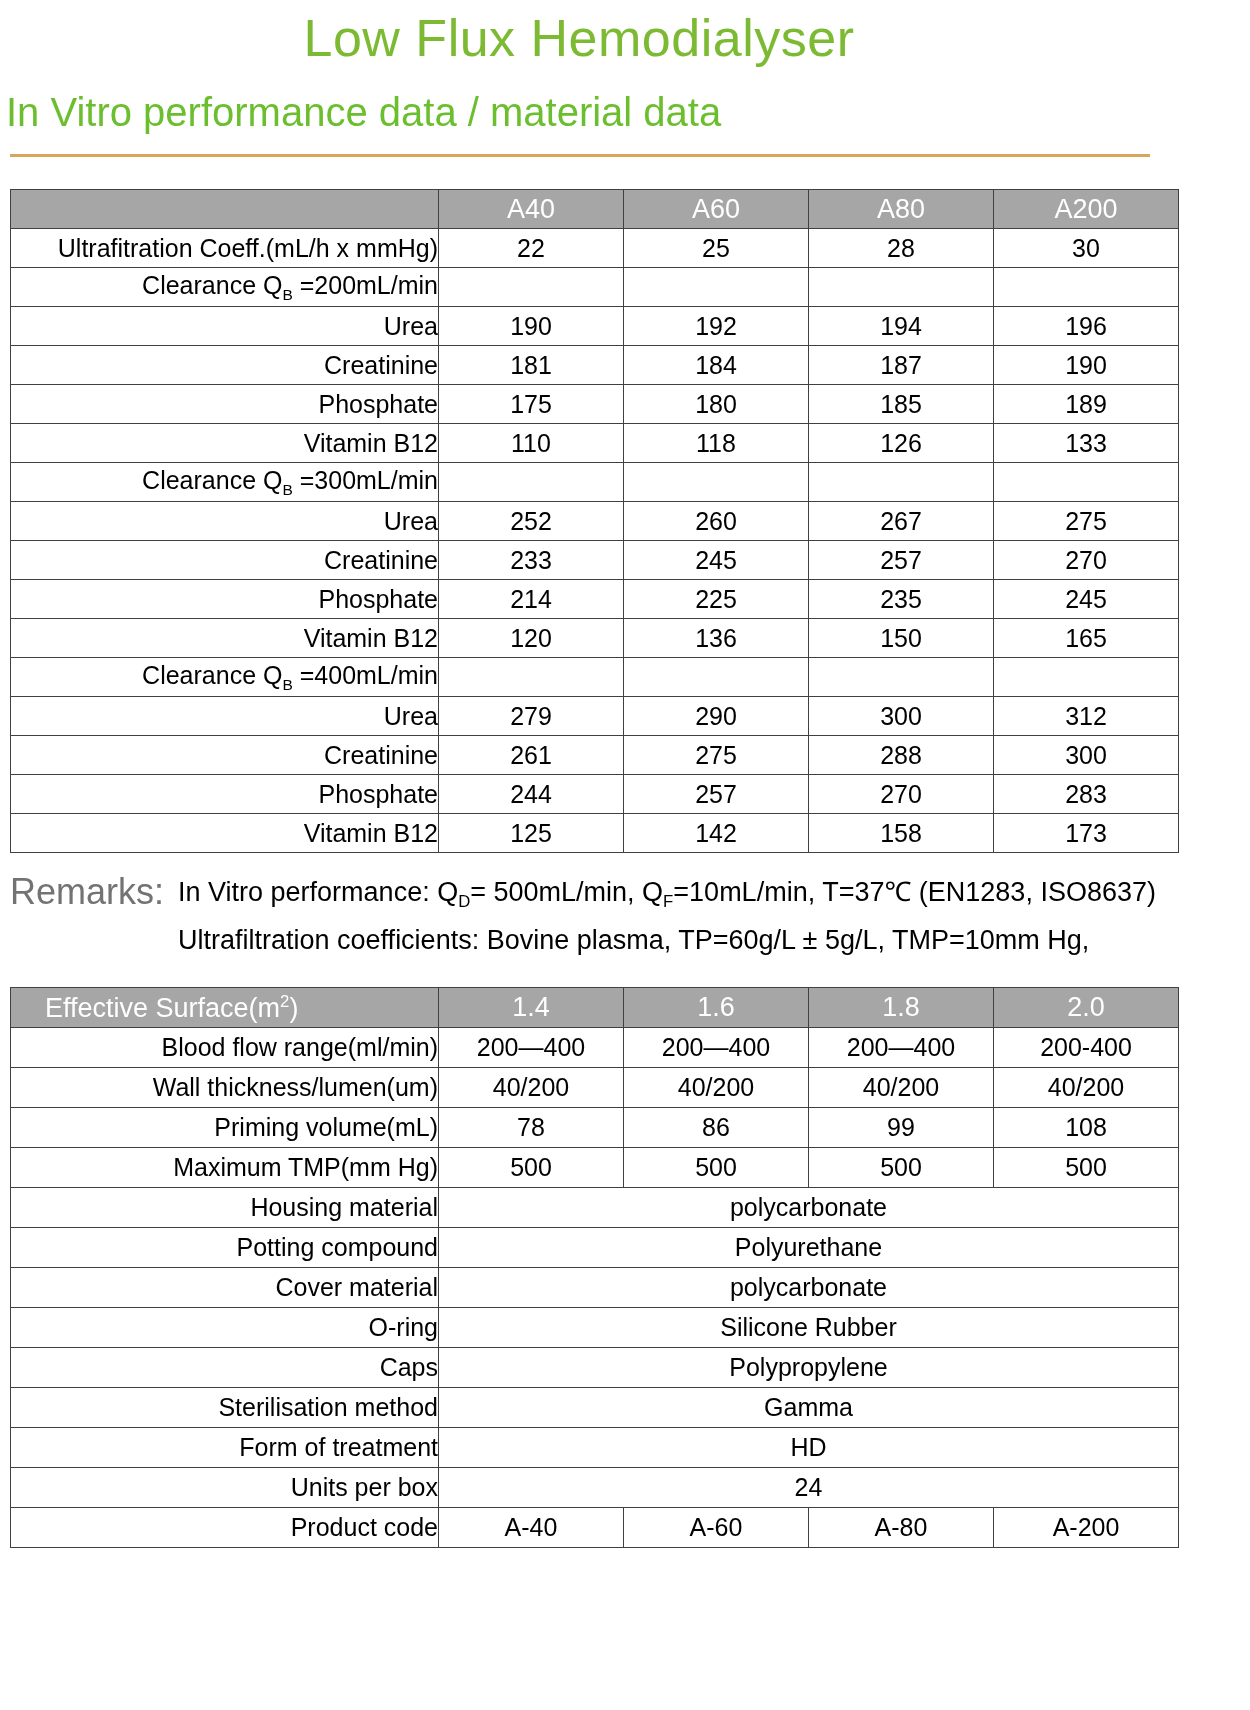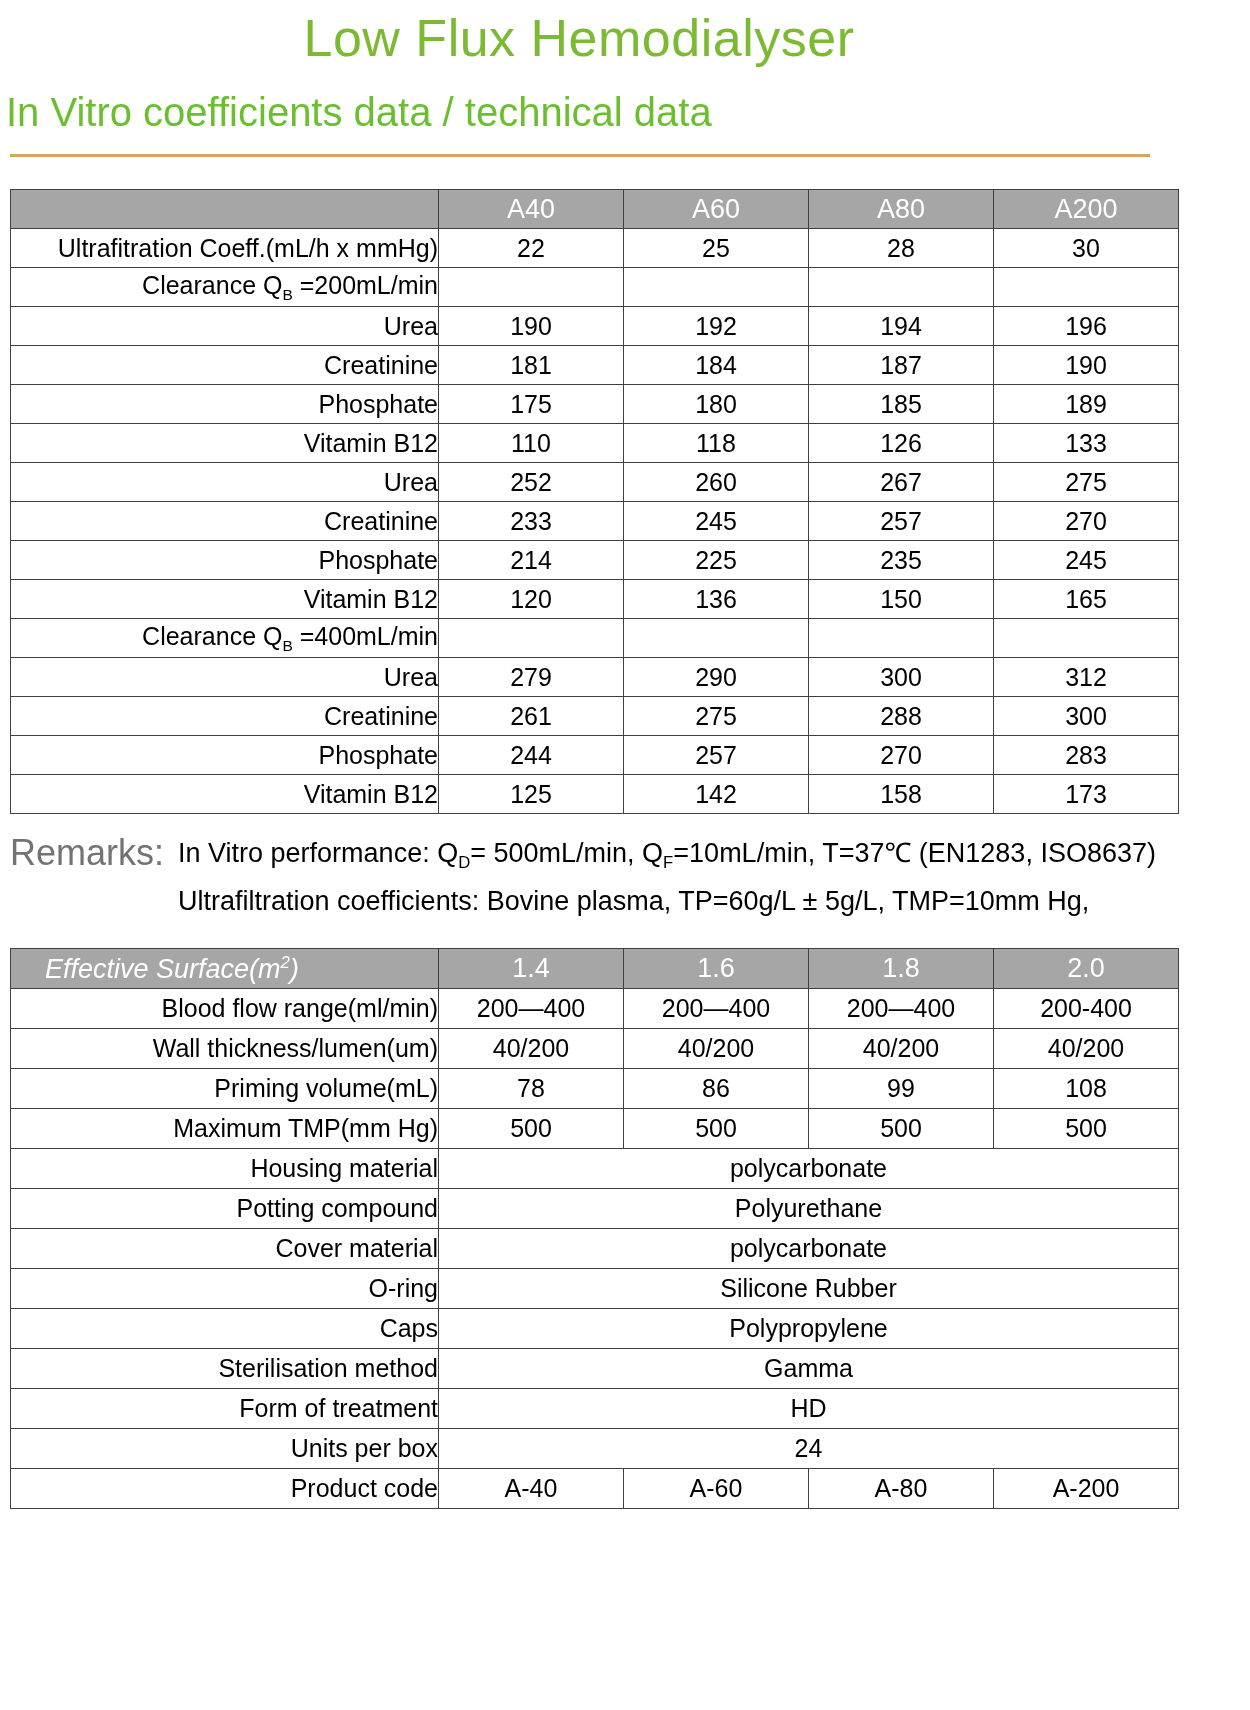--- a/index.html
+++ b/index.html
@@ -76,21 +76,20 @@
     font-size: 27px;
     height: 44px;
   }
   .hdr td.blank {
     background: #A6A6A6;
     color: #ffffff;
   }
   .hdr td.label-hdr {
     text-align: left;
     padding-left: 34px;
-    font-style: italic;
   }
   td.label {
     text-align: right;
     padding-left: 22px;
     white-space: nowrap;
   }
   td.val {
     text-align: center;
   }
   td.span {
@@ -126,21 +125,21 @@
   
   #table-two { margin-top: 28px; }
   #table-two td { height: 39px; }
 </style>
 </head>
 <body>
 
 <div class="page">
 
   <div class="title">Low Flux Hemodialyser</div>
-  <div class="subtitle">In Vitro coefficients data / technical data</div>
+  <div class="subtitle">In Vitro performance data / material data</div>
   <div class="rule"></div>
 
   <table id="table-one">
     <colgroup>
       <col class="c-label">
         <col class="c-val">
         <col class="c-val">
         <col class="c-val">
         <col class="c-val">
     </colgroup>
@@ -188,20 +187,27 @@
           <td class="val">189</td>
         </tr>
         <tr>
           <td class="label">Vitamin B12</td>
           <td class="val">110</td>
           <td class="val">118</td>
           <td class="val">126</td>
           <td class="val">133</td>
         </tr>
         <tr>
+          <td class="label"><span>Clearance Q</span><span class="sub">B</span><span> =300mL/min</span></td>
+          <td class="val"></td>
+          <td class="val"></td>
+          <td class="val"></td>
+          <td class="val"></td>
+        </tr>
+        <tr>
           <td class="label">Urea</td>
           <td class="val">252</td>
           <td class="val">260</td>
           <td class="val">267</td>
           <td class="val">275</td>
         </tr>
         <tr>
           <td class="label">Creatinine</td>
           <td class="val">233</td>
           <td class="val">245</td>

